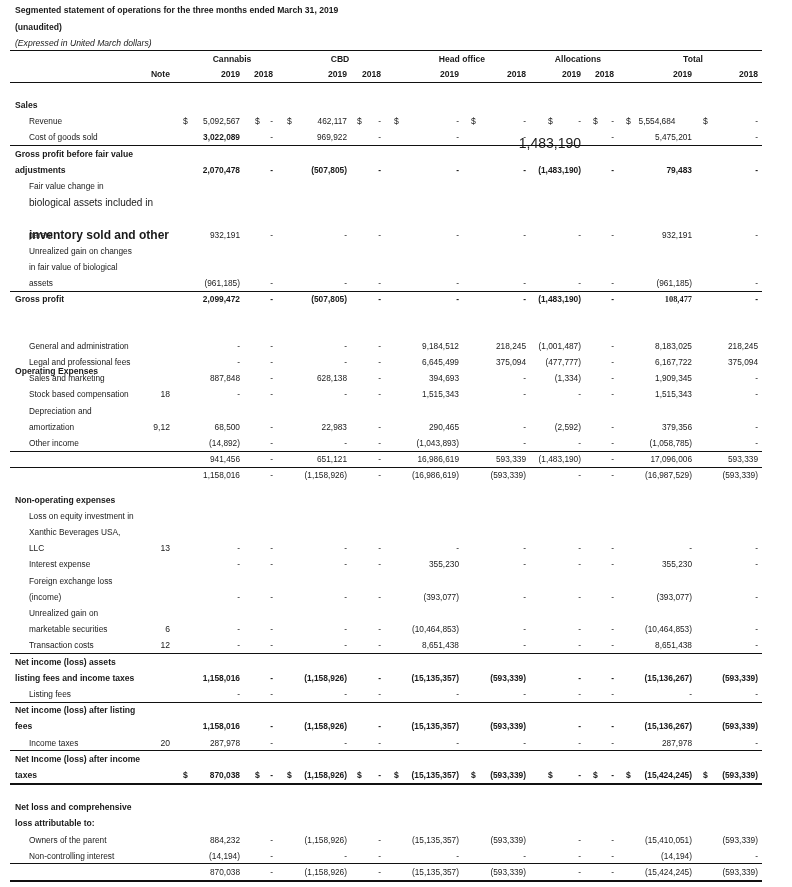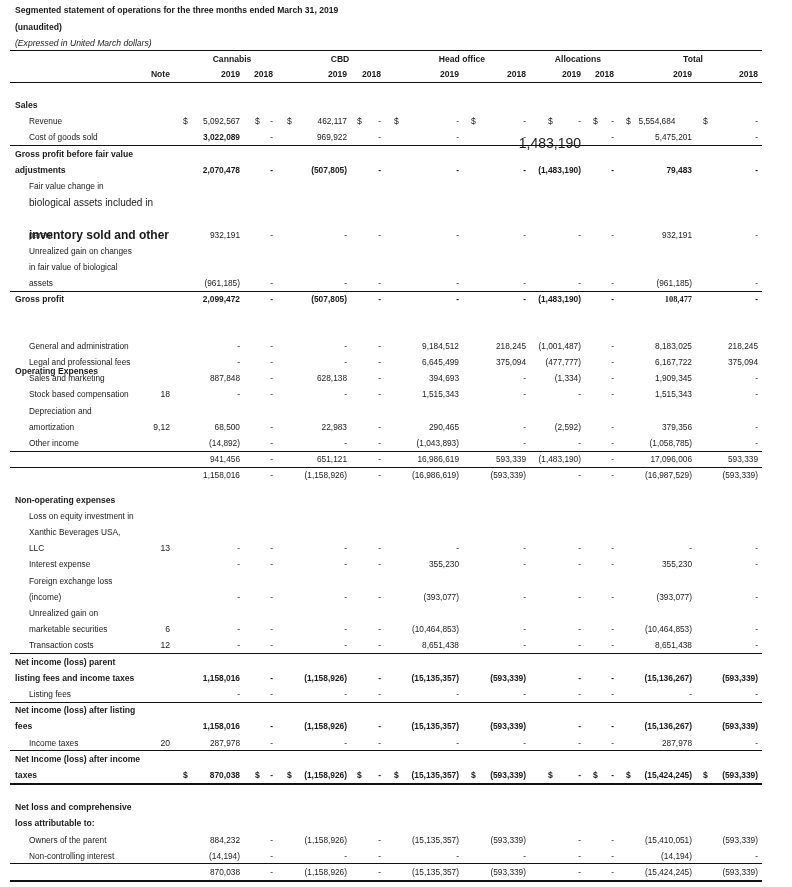--- a/index.html
+++ b/index.html
@@ -319,21 +319,21 @@
         <div class="cell" style="left: 277px; width: 70px; top: 640.4px; font-size: 8.3px;">-</div>
         <div class="cell" style="left: 311px; width: 70px; top: 640.4px; font-size: 8.3px;">-</div>
         <div class="cell" style="left: 389px; width: 70px; top: 640.4px; font-size: 8.3px;">8,651,438</div>
         <div class="cell" style="left: 456px; width: 70px; top: 640.4px; font-size: 8.3px;">-</div>
         <div class="cell" style="left: 511px; width: 70px; top: 640.4px; font-size: 8.3px;">-</div>
         <div class="cell" style="left: 544px; width: 70px; top: 640.4px; font-size: 8.3px;">-</div>
         <div class="cell" style="left: 622px; width: 70px; top: 640.4px; font-size: 8.3px;">8,651,438</div>
         <div class="cell" style="left: 688px; width: 70px; top: 640.4px; font-size: 8.3px;">-</div>
       </div>
       <div>
-        <div class="t b" style="left: 15px; top: 656.6px; font-size: 8.6px;">Net income (loss) parent</div>
+        <div class="t b" style="left: 15px; top: 656.6px; font-size: 8.6px;">Net income (loss) assets</div>
         <div class="t b" style="left: 15px; top: 672.8px; font-size: 8.6px;">listing fees and income taxes</div>
         <div class="cell b" style="left: 170px; width: 70px; top: 672.8px; font-size: 8.4px;">1,158,016</div>
         <div class="cell b" style="left: 203px; width: 70px; top: 672.8px; font-size: 8.4px;">-</div>
         <div class="cell b" style="left: 277px; width: 70px; top: 672.8px; font-size: 8.4px;">(1,158,926)</div>
         <div class="cell b" style="left: 311px; width: 70px; top: 672.8px; font-size: 8.4px;">-</div>
         <div class="cell b" style="left: 389px; width: 70px; top: 672.8px; font-size: 8.4px;">(15,135,357)</div>
         <div class="cell b" style="left: 456px; width: 70px; top: 672.8px; font-size: 8.4px;">(593,339)</div>
         <div class="cell b" style="left: 511px; width: 70px; top: 672.8px; font-size: 8.4px;">-</div>
         <div class="cell b" style="left: 544px; width: 70px; top: 672.8px; font-size: 8.4px;">-</div>
         <div class="cell b" style="left: 622px; width: 70px; top: 672.8px; font-size: 8.4px;">(15,136,267)</div>

